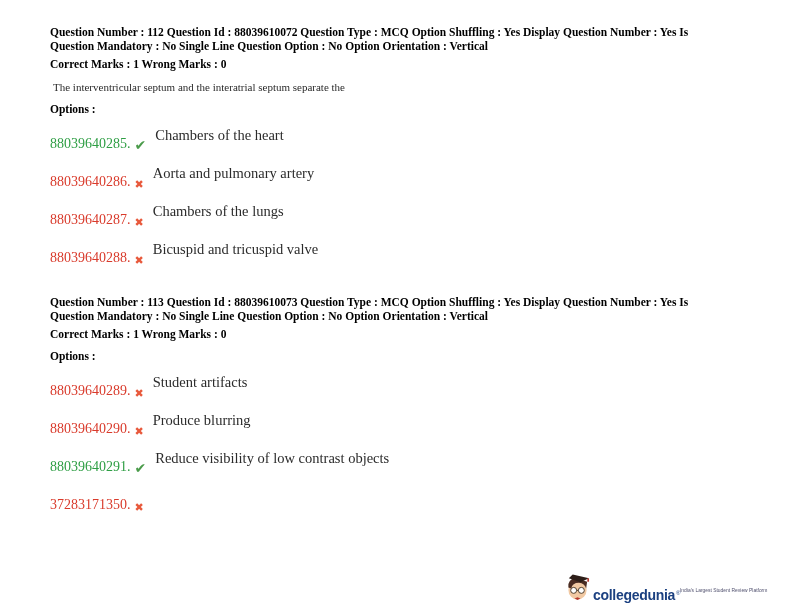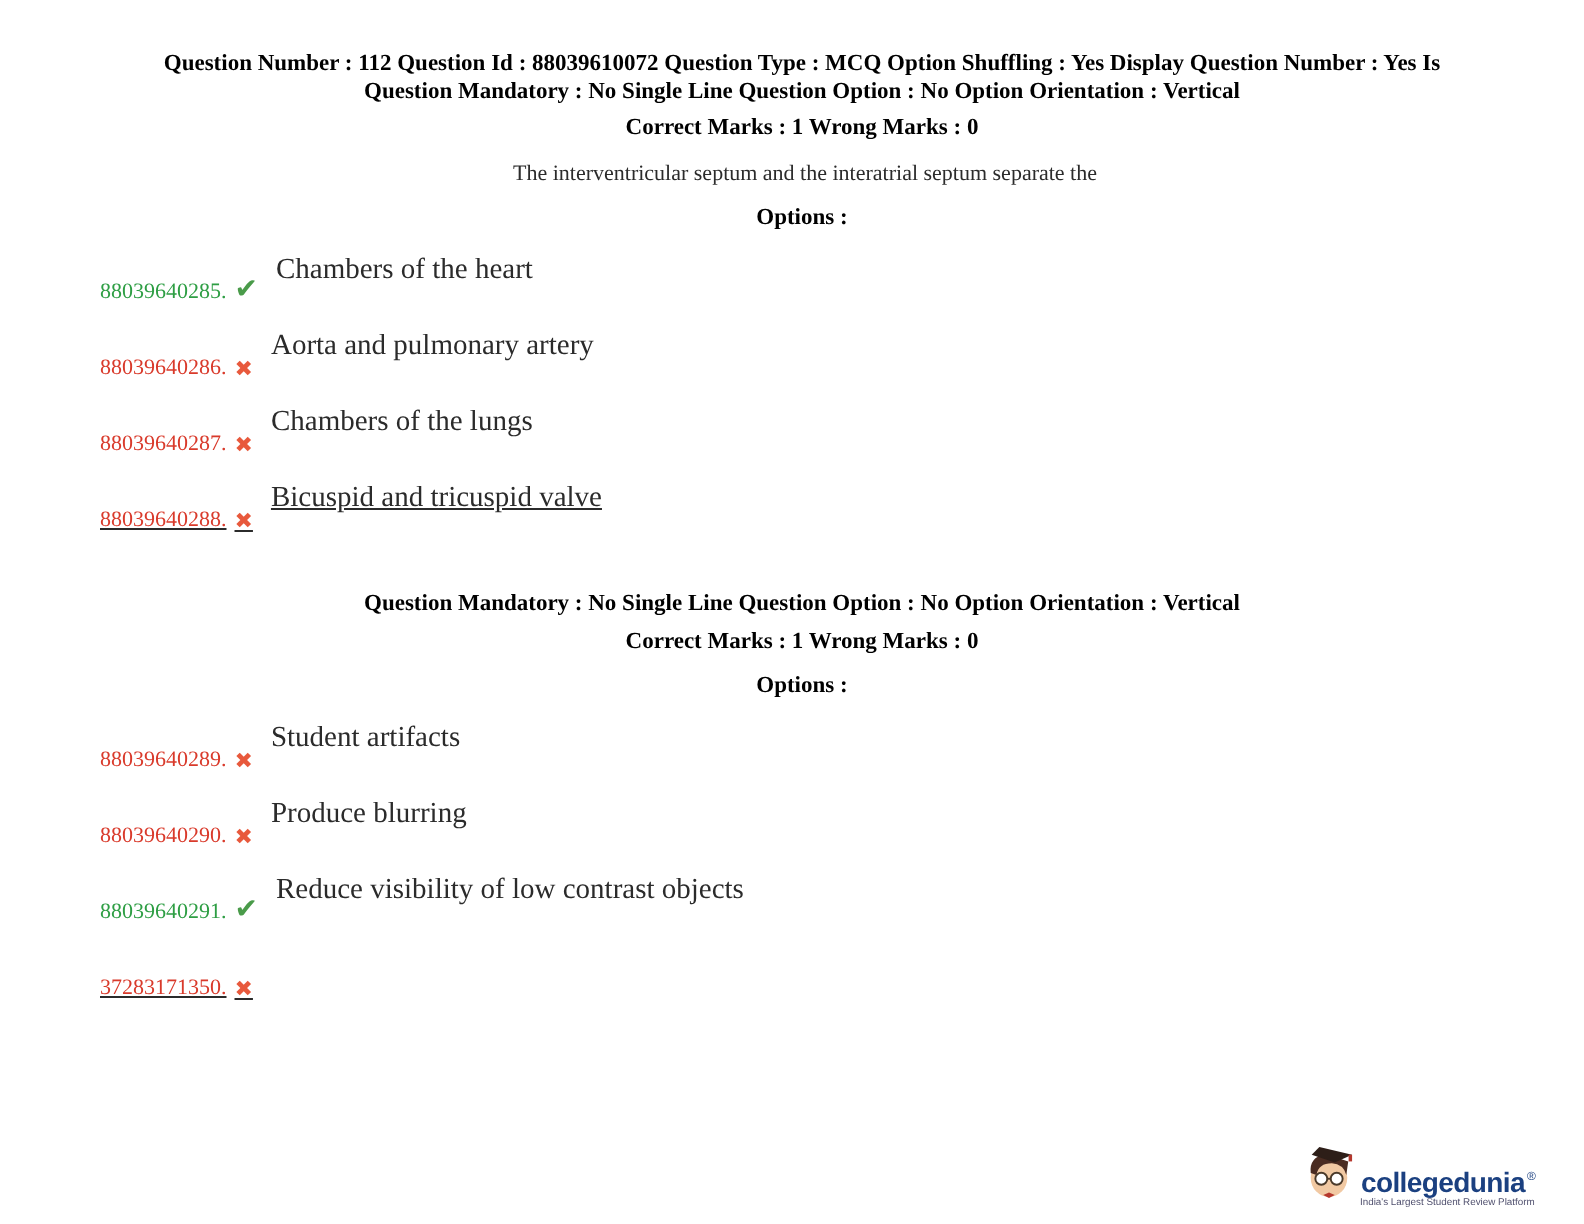--- a/index.html
+++ b/index.html
@@ -2,21 +2,21 @@
 <html style="--correct: #2e9e44; --correct-icon: #4a9b4a; --wrong: #d93a2b; --wrong-icon: #e8593c; --header-text: #000000; --body-text: #2b2b2b; --logo-blue: #1b4080; --logo-tagline: #50506e;"><head>
 <meta charset="utf-8">
 <style>
   * { margin: 0; padding: 0; box-sizing: border-box; }
   html, body { width: 792px; height: 612px; background: #ffffff; overflow: hidden; }
   body {
     font-family: "Liberation Serif", "DejaVu Serif", serif;
     position: relative;
     color: var(--body-text, #2b2b2b);
   }
-  .page { padding: 26px 40px 0 50px; text-align: center; }
+  .page { padding: 26px 40px 0 50px; }
 
   .q-header {
     font-weight: bold;
     font-size: 11.5px;
     line-height: 13.5px;
     color: var(--header-text, #000);
     white-space: nowrap;
   }
   .q-marks {
     font-weight: bold;
@@ -36,23 +36,23 @@
     color: var(--header-text, #000);
     margin-top: 10px;
   }
   .options { margin-top: 10px; }
   .option {
     display: flex;
     align-items: flex-end;
     height: 27px;
     margin-bottom: 11px;
   }
-  .option:nth-child(4) { margin-top: 9px; text-decoration: underline; }
+  .option:nth-child(4) { margin-top: 9px; }
   .opt-id {
-    font-size: 11px;
+    font-size: 14px;
     white-space: nowrap;
   }
   .option.correct .opt-id { color: var(--correct, #2e9e44); }
   .option.wrong   .opt-id { color: var(--wrong, #d93a2b); }
   .opt-mark {
     margin-left: 4px;
     font-family: "DejaVu Sans", sans-serif;
     line-height: 1;
   }
   .opt-mark.check { color: var(--correct-icon, #4a9b4a); font-size: 14px; font-weight: bold; }
@@ -68,21 +68,21 @@
   .q-block { margin-bottom: 30px; }
 
   .footer-logo {
     position: absolute;
     right: 5px;
     bottom: 7px;
     display: flex;
     align-items: center;
   }
   .mascot { margin-right: 3px; flex: 0 0 auto; }
-  .logo-text-col { display: flex; flex-direction: column; margin-top: 13px; }
+  .logo-text-col { display: flex; flex-direction: row; margin-top: 13px; }
   .logo-name-row { display: flex; align-items: flex-start; }
   .logo-name {
     font-family: "Liberation Sans", sans-serif;
     font-weight: bold;
     font-size: 14px;
     letter-spacing: -0.3px;
     color: var(--logo-blue, #1b4080);
     line-height: 15px;
   }
   .logo-reg {
@@ -133,20 +133,21 @@
       <div class="option wrong">
         <span class="opt-id">88039640288.</span>
         <span class="opt-mark cross">✖</span>
         <span class="opt-text">Bicuspid and tricuspid valve</span>
       </div>
     </div>
   </section>
 
   <section class="q-block">
     <div class="q-header">
+      <div>Question Number : 113 Question Id : 88039610073 Question Type : MCQ Option Shuffling : Yes Display Question Number : Yes Is</div>
       <div>Question Mandatory : No Single Line Question Option : No Option Orientation : Vertical</div>
     </div>
     <div class="q-marks">Correct Marks : 1 Wrong Marks : 0</div>
     <div class="options-label">Options :</div>
     <div class="options">
       <div class="option wrong">
         <span class="opt-id">88039640289.</span>
         <span class="opt-mark cross">✖</span>
         <span class="opt-text">Student artifacts</span>
       </div>

